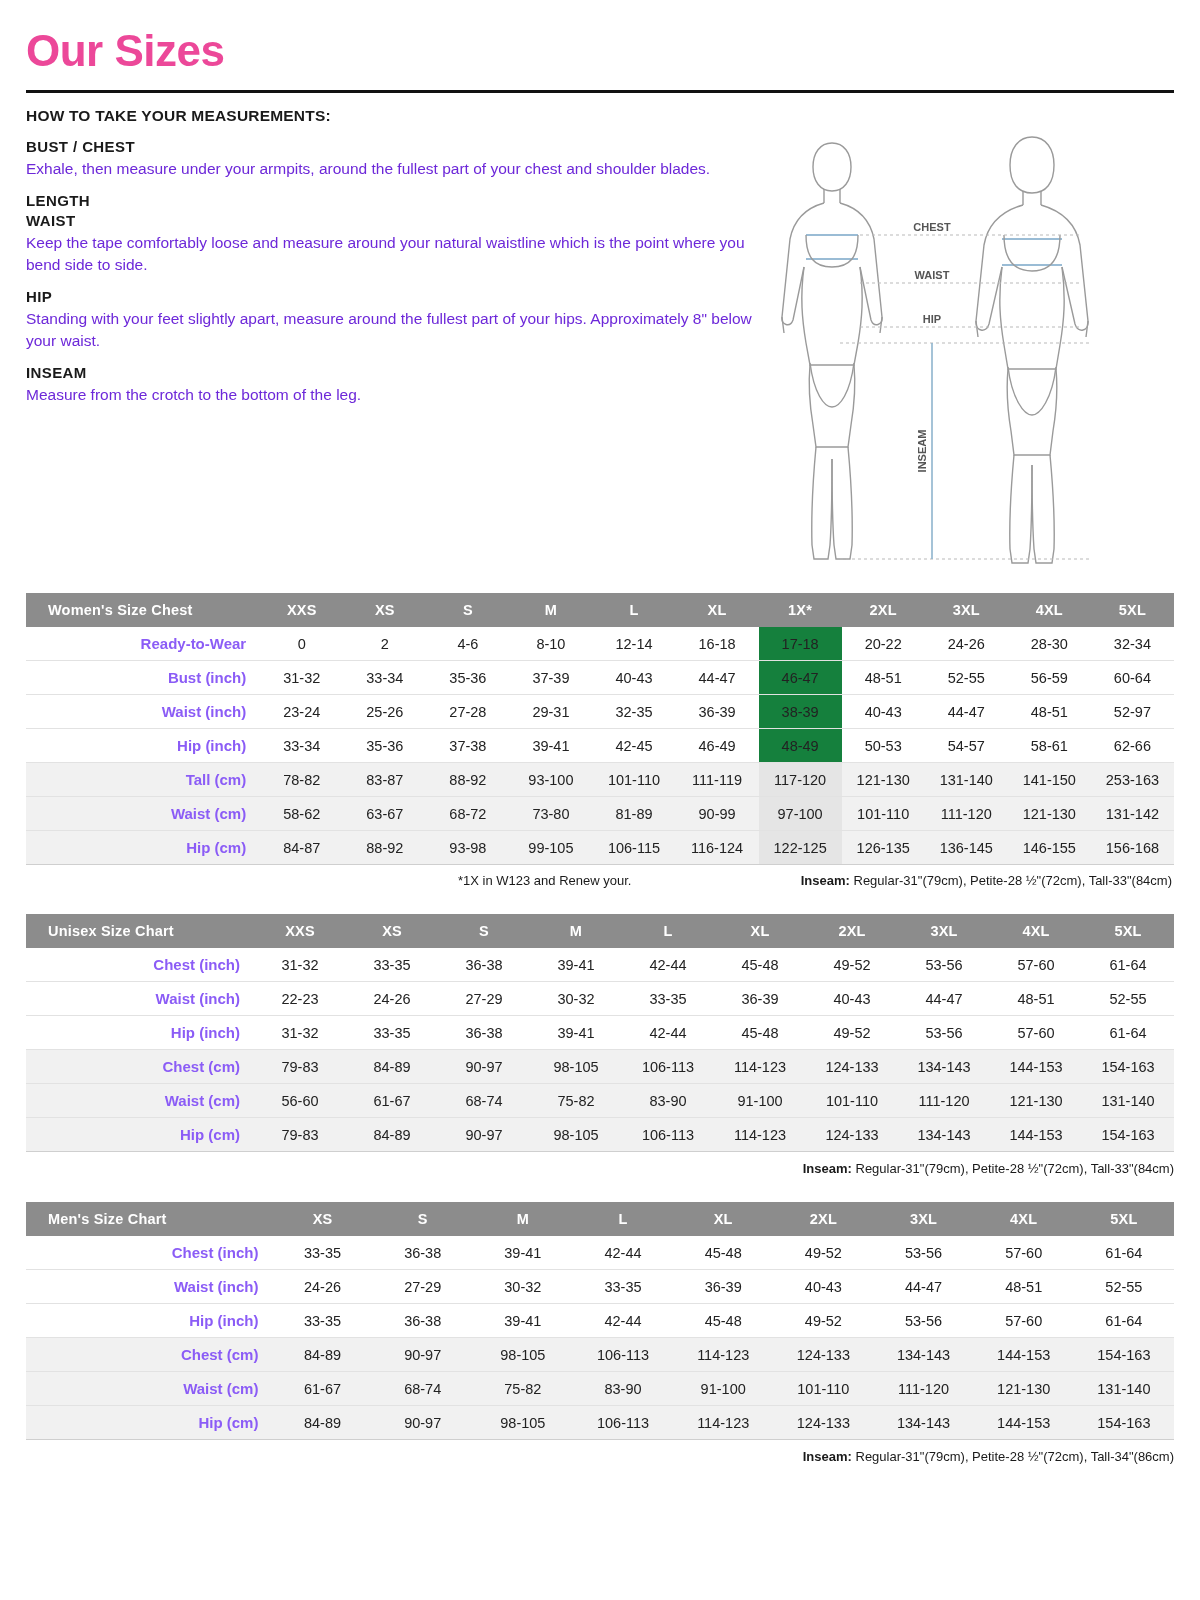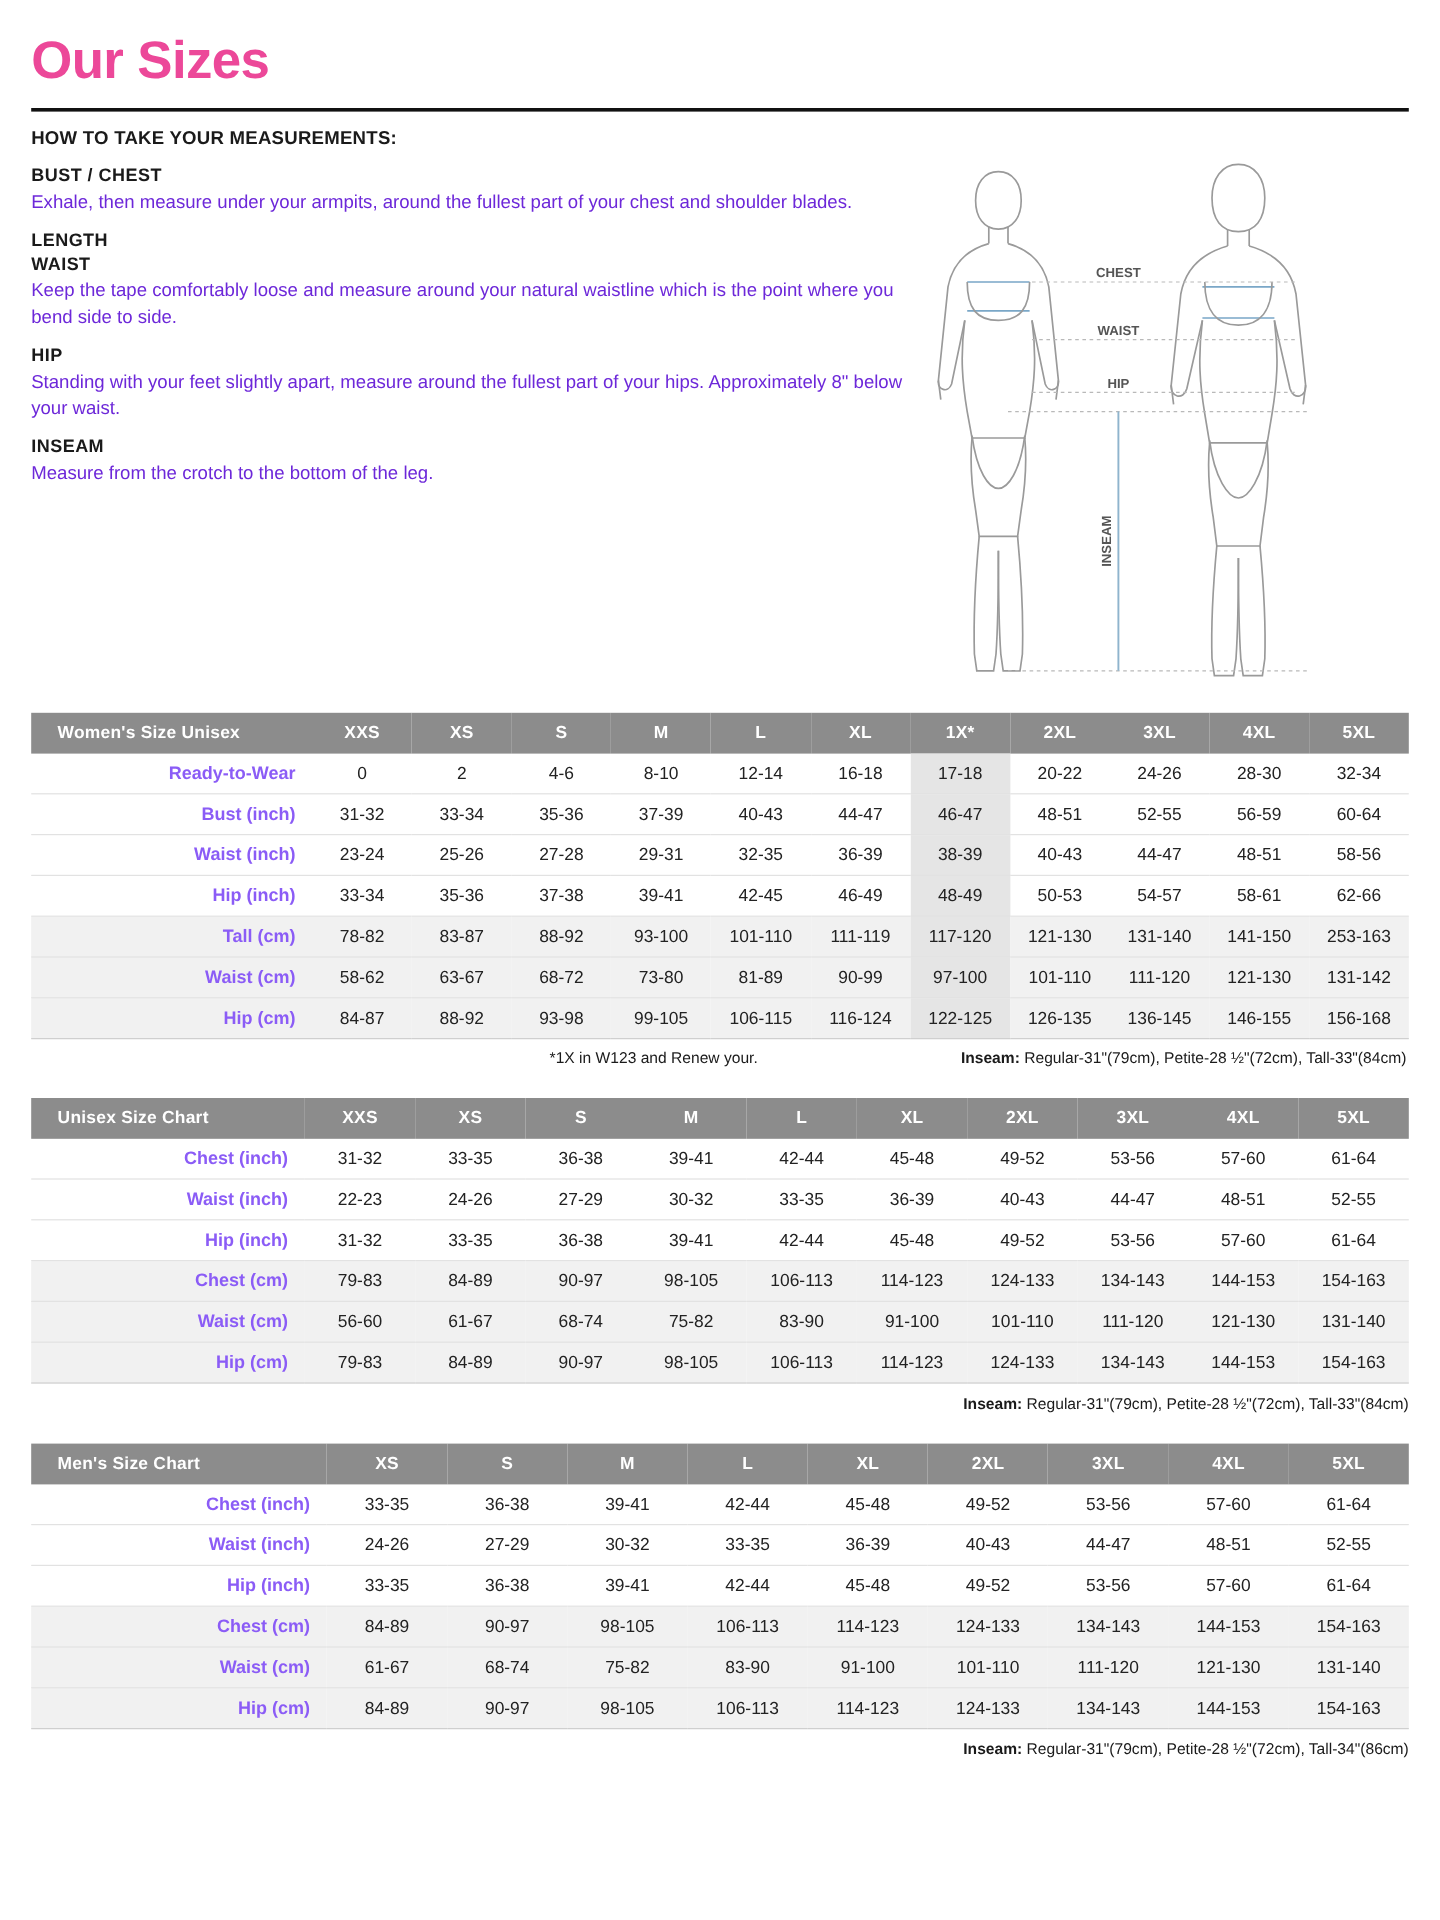--- a/index.html
+++ b/index.html
@@ -75,21 +75,21 @@
     border-bottom: 1px solid #e2e2e2;
   }
   tbody td.rowlab {
     text-align: right;
     font-weight: bold;
     padding-right: 14px;
     color: #8b5cf6;
     font-size: 15px;
   }
   tbody tr.shade td { background: #f1f1f1; }
-  td.hl { background: #e5e5e5; }
+  td.hl { background: #15803d; }
   tbody tr.shade td.hl { background: #e5e5e5; }
   tbody tr:last-child td { border-bottom: 1px solid #cfcfcf; }
 
   .note-row {
     width: 1148px;
     display: flex;
     justify-content: space-between;
     font-size: 13px;
     padding: 8px 2px 0 2px;
   }
@@ -204,21 +204,21 @@
     </div>
   </div>
 
   <table class="t-women">
     <colgroup>
       <col style="width:234px">
       <col span="11" style="width:83px">
     </colgroup>
     <thead>
       <tr>
-        <th class="rowlab">Women's Size Unisex</th>
+        <th class="rowlab">Women's Size Chest</th>
         <th>XXS</th>
         <th>XS</th>
         <th>S</th>
         <th>M</th>
         <th>L</th>
         <th>XL</th>
         <th>1X*</th>
         <th>2XL</th>
         <th>3XL</th>
         <th>4XL</th>
@@ -259,21 +259,21 @@
         <td>23-24</td>
         <td>25-26</td>
         <td>27-28</td>
         <td>29-31</td>
         <td>32-35</td>
         <td>36-39</td>
         <td class="hl">38-39</td>
         <td>40-43</td>
         <td>44-47</td>
         <td>48-51</td>
-        <td>58-56</td>
+        <td>52-97</td>
       </tr>
       <tr>
         <td class="rowlab">Hip (inch)</td>
         <td>33-34</td>
         <td>35-36</td>
         <td>37-38</td>
         <td>39-41</td>
         <td>42-45</td>
         <td>46-49</td>
         <td class="hl">48-49</td>

